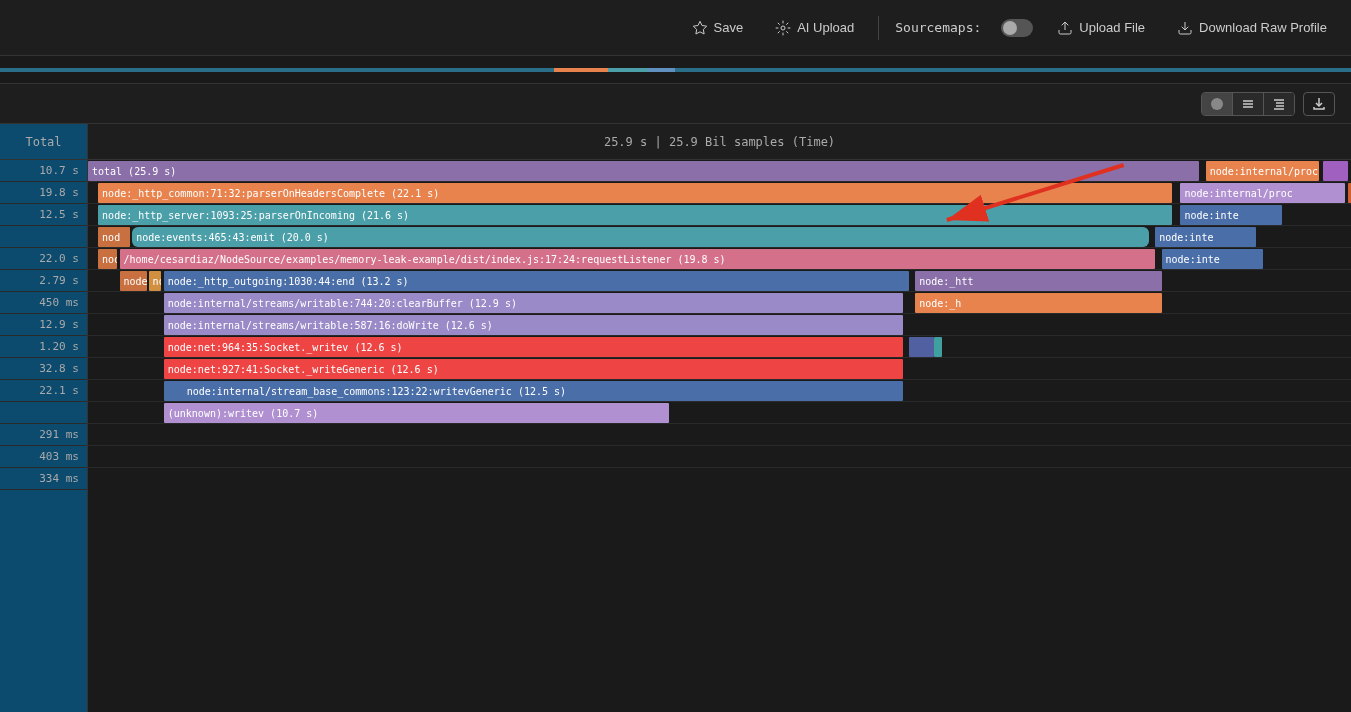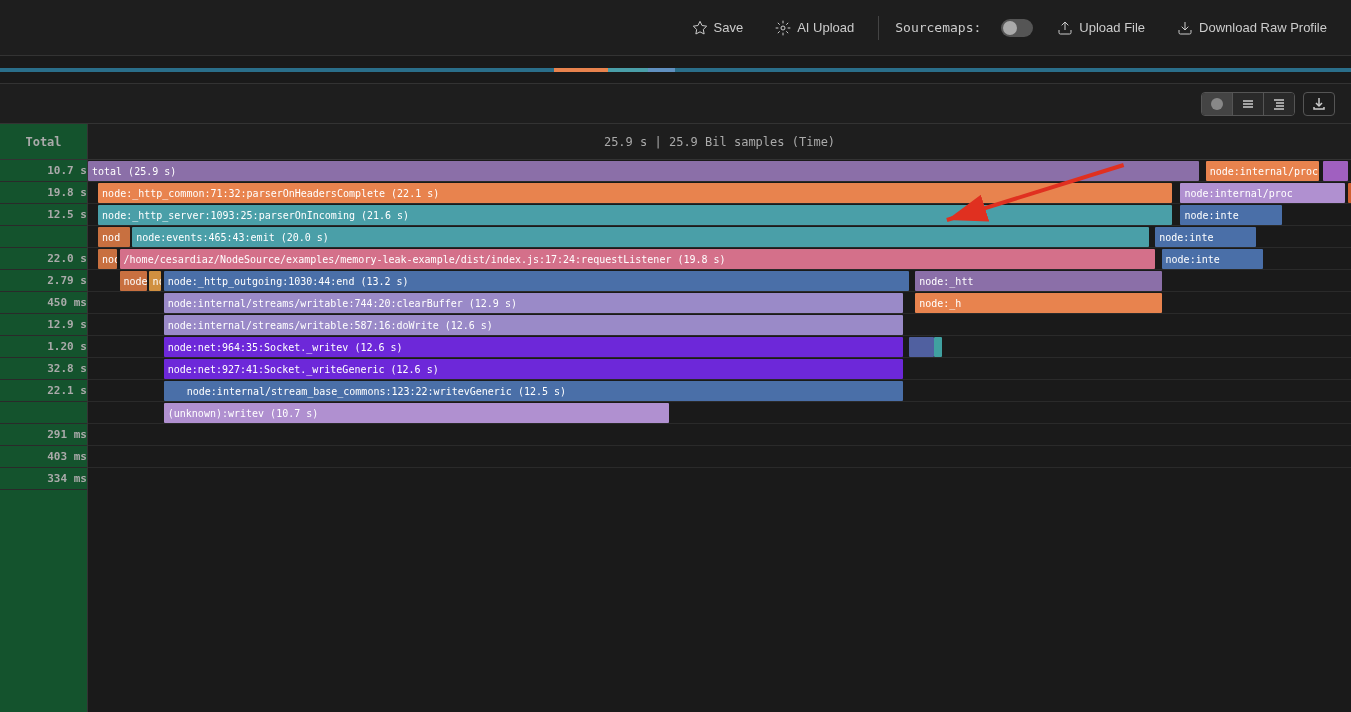--- a/index.html
+++ b/index.html
@@ -151,40 +151,39 @@
 
     
     .main-content {
       display: flex;
       height: calc(712px - 56px - 28px - 40px);
     }
 
     
     .total-col {
       width: 88px;
-      background: #14532d;
+      background: #0c4a6e;
       border-right: 1px solid #333;
       flex-shrink: 0;
-      font-weight: bold;
     }
     .total-header {
       height: 36px;
       display: flex;
       align-items: center;
       justify-content: center;
       font-size: 12px;
       color: #aaa;
       border-bottom: 1px solid #333;
     }
     .total-row {
       height: 22px;
       display: flex;
       align-items: center;
       justify-content: flex-end;
-      padding-right: 0;
+      padding-right: 8px;
       color: #aaa;
       font-size: 11px;
       border-bottom: 1px solid #2a2a2a;
     }
 
     
     .flame-area {
       flex: 1;
       overflow: hidden;
       position: relative;
@@ -230,21 +229,21 @@
 
     
     .c-purple { background: #8b6fa8; color: #fff; }
     .c-orange { background: #e8834e; color: #fff; }
     .c-pink { background: #d4708a; color: #fff; }
     .c-teal { background: #4a9fa8; color: #fff; }
     .c-blue { background: #4a6fa8; color: #fff; }
     .c-lavender { background: #9a8ac8; color: #fff; }
     .c-salmon { background: #e09070; color: #fff; }
     .c-light-purple { background: #b090d0; color: #fff; }
-    .c-mint { background: #6d28d9; color: #fff; }
+    .c-mint { background: #ef4444; color: #fff; }
   </style>
 </head>
 <body>
 
 <div class="toolbar">
   <button class="toolbar-btn">
     <svg viewBox="0 0 24 24" fill="none" stroke="currentColor" stroke-width="1.5">
       <polygon points="12,2 15.09,8.26 22,9.27 17,14.14 18.18,21.02 12,17.77 5.82,21.02 7,14.14 2,9.27 8.91,8.26"></polygon>
     </svg>
     <span>Save</span>
@@ -363,21 +362,21 @@
         <div class="flame-block c-orange" style="left:99.8%;width:0.5%;background:#d06030;"></div>
       </div>
 
       <div class="flame-row">
         <div class="flame-block c-teal" style="left:0.8%;width:85%;">node:_http_server:1093:25:parserOnIncoming (21.6 s)</div>
         <div class="flame-block c-blue" style="left:86.5%;width:8%;">node:inte</div>
       </div>
 
       <div class="flame-row">
         <div class="flame-block c-orange" style="left:0.8%;width:2.5%;background:#c87040;">nod</div>
-        <div class="flame-block c-teal" style="left:3.5%;width:80.5%;">node:events:465:43:emit (20.0 s)</div>
+        <div class="flame-block c-teal" style="left:3.5%;width:80.5%;border-radius:6px;">node:events:465:43:emit (20.0 s)</div>
         <div class="flame-block c-blue" style="left:84.5%;width:8%;">node:inte</div>
       </div>
 
       <div class="flame-row">
         <div class="flame-block c-orange" style="left:0.8%;width:1.5%;background:#c87040;">nod</div>
         <div class="flame-block c-pink" style="left:2.5%;width:82%;">/home/cesardiaz/NodeSource/examples/memory-leak-example/dist/index.js:17:24:requestListener (19.8 s)</div>
         <div class="flame-block c-blue" style="left:85%;width:8%;">node:inte</div>
       </div>
 
       <div class="flame-row">

